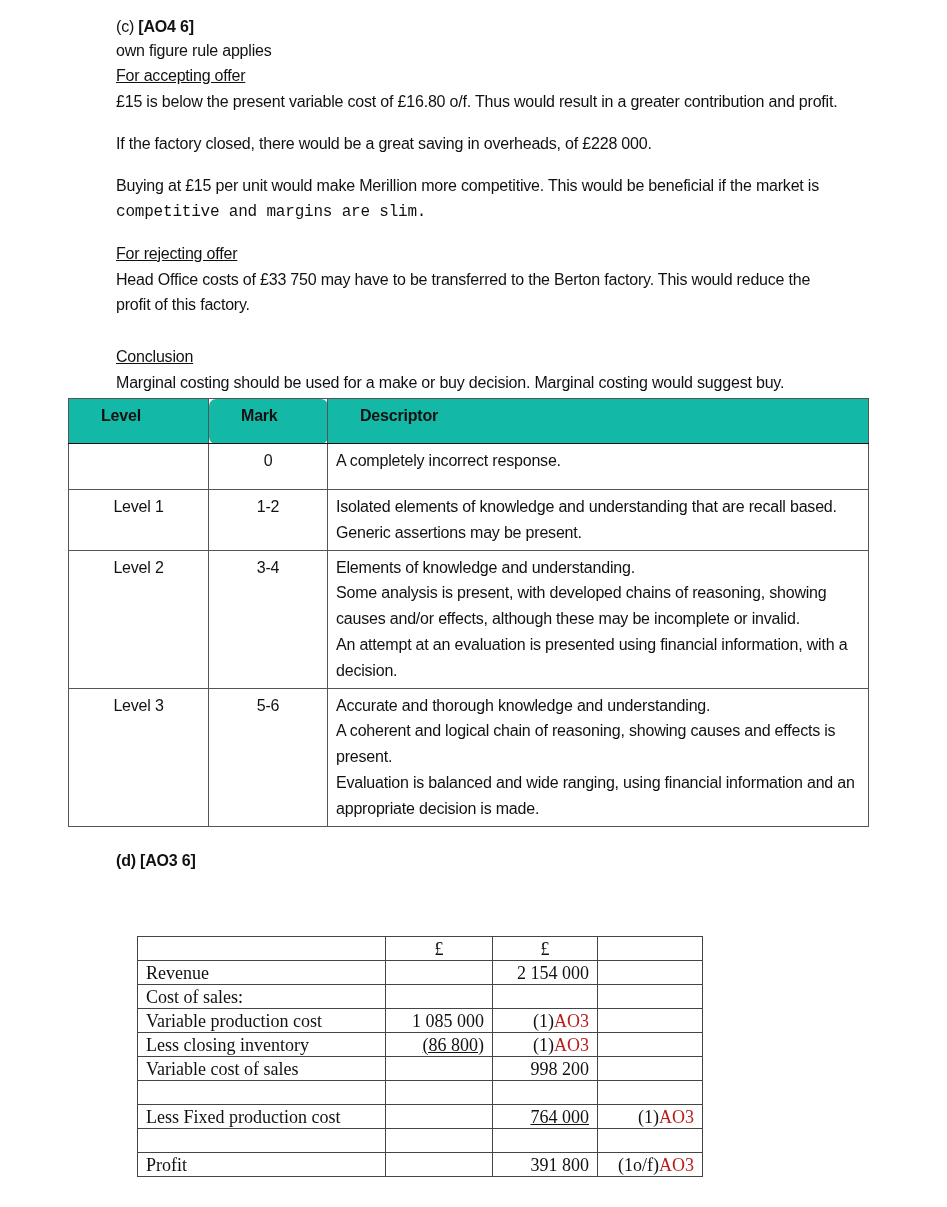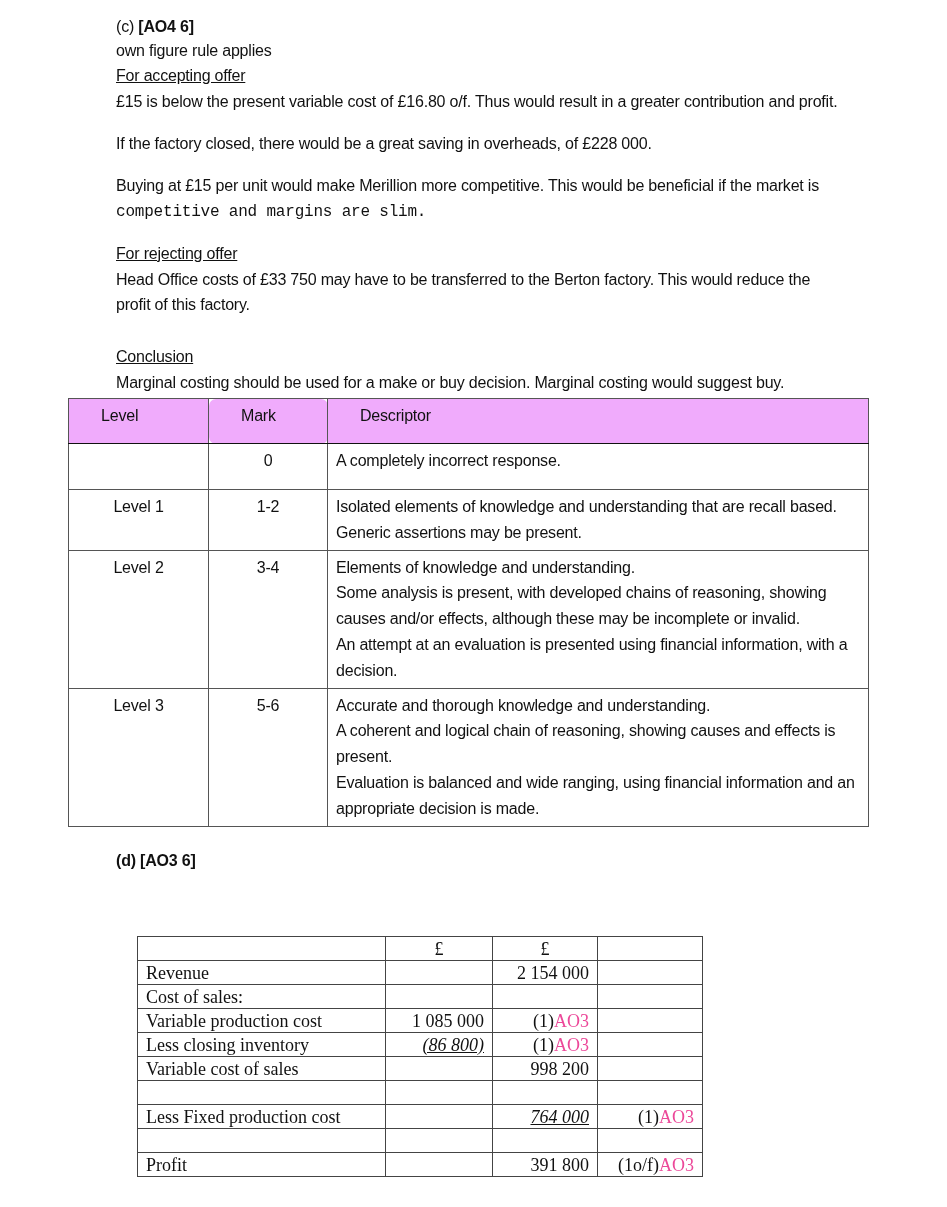--- a/index.html
+++ b/index.html
@@ -15,21 +15,21 @@
 
   
   .ms-table {
     position: absolute; left: 68px; top: 398px; width: 801px;
     border-collapse: collapse; font-size: 16px; letter-spacing: -0.2px;
   }
   .ms-table td, .ms-table th {
     border: 1px solid #555555; vertical-align: top; padding: 4px 8px;
     line-height: 25.8px; text-align: left;
   }
-  .ms-table th { background: #f0abfc; font-weight: normal; height: 36px; padding-left: 32px; }
+  .ms-table th { background: #14b8a6; font-weight: bold; height: 36px; padding-left: 32px; }
   .ms-table th:nth-child(1) { width: 99px; }
   .ms-table th:nth-child(2) { width: 78px; border-radius: 7px; }
   .ms-table td.c { text-align: center; }
   .ms-table tr.hdr th { border-bottom: 1.5px solid #111; }
   .ms-table td.desc div { margin: 0; }
 
   
   .acc-table {
     position: absolute; left: 137px; top: 936px;
     border-collapse: collapse;
@@ -37,22 +37,22 @@
   }
   .acc-table td {
     border: 1px solid #444; padding: 0 8px; height: 23px; line-height: 22px;
     white-space: nowrap;
   }
   .acc-table td.c1 { width: 231px; }
   .acc-table td.c2 { width: 90px; text-align: right; }
   .acc-table td.c3 { width: 88px; text-align: right; }
   .acc-table td.c4 { width: 88px; text-align: right; }
   .acc-table td.center { text-align: center; }
-  .red { color: #ec4899; }
-  .ul { text-decoration: underline; font-style: italic; }
+  .red { color: #b91c1c; }
+  .ul { text-decoration: underline; }
 </style>
 </head>
 <body>
 
 <div class="line sans" style="top:17px;">
   <span>(c) </span><span class="b">[AO4 6]</span>
 </div>
 <div class="line sans" style="top:41px;">own figure rule applies</div>
 <div class="line sans u" style="top:66px;">For accepting offer</div>
 <div class="line sans" style="top:92px;">£15 is below the present variable cost of £16.80 o/f. Thus would result in a greater contribution and profit.</div>

